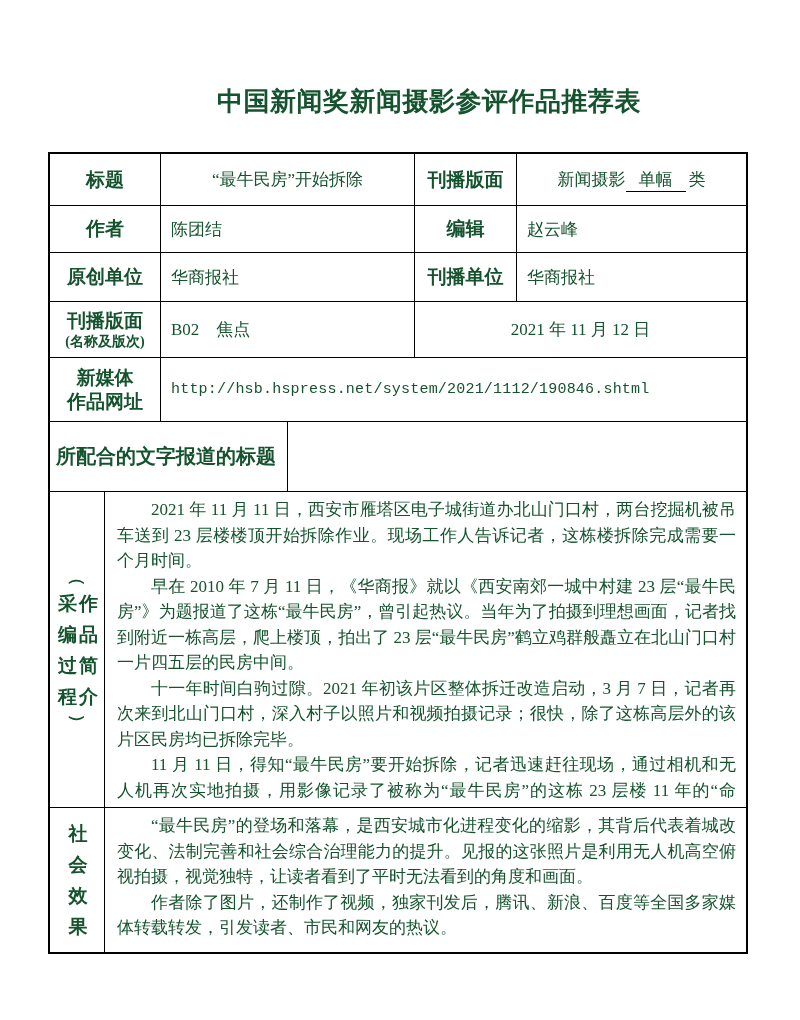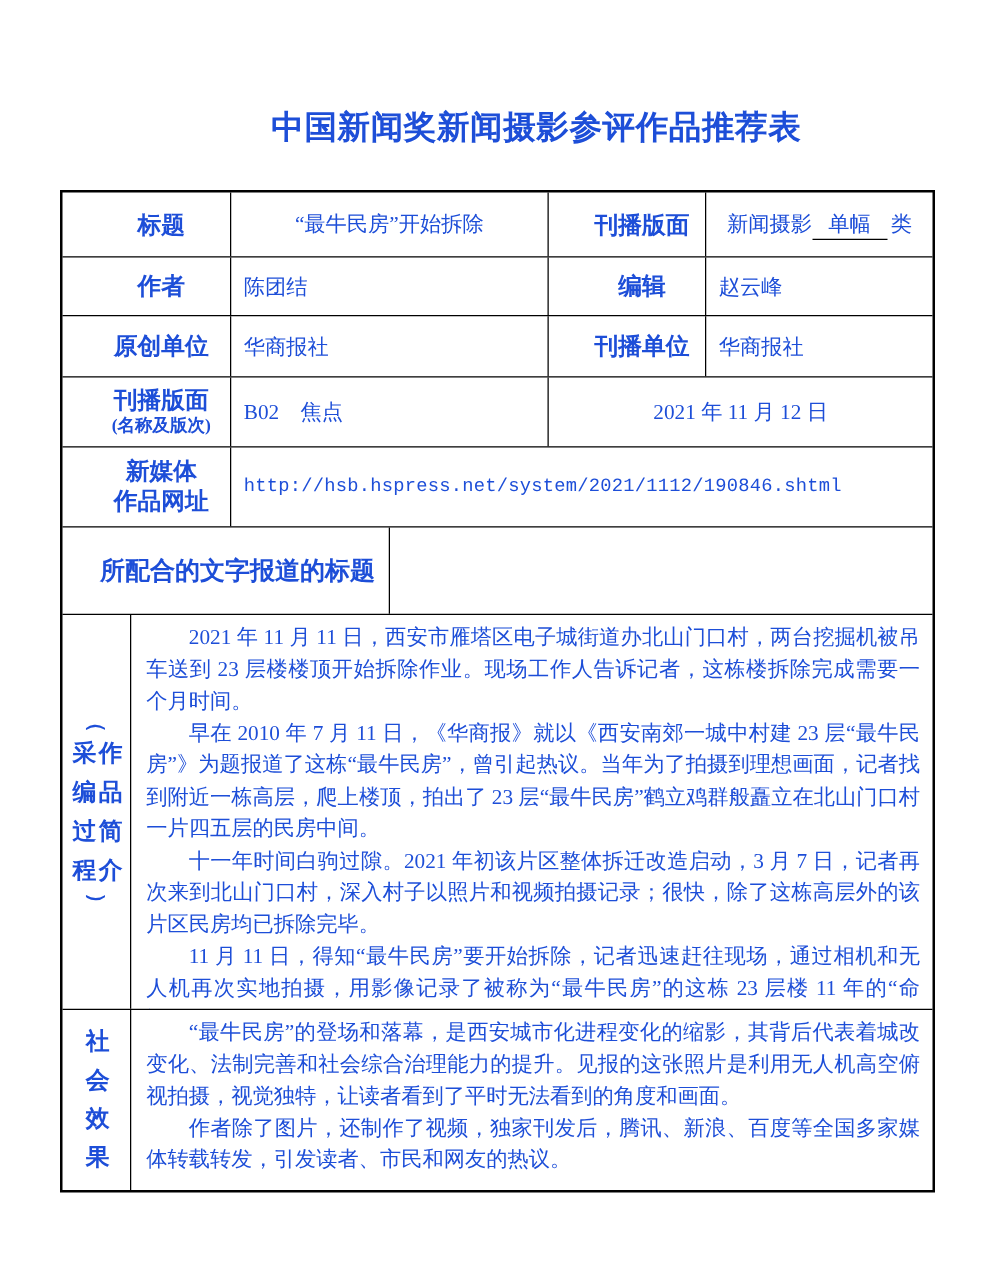--- a/index.html
+++ b/index.html
@@ -1,18 +1,18 @@
 <!DOCTYPE html>
 <html><head>
 <meta charset="utf-8">
 <style>
   html,body { margin:0; padding:0; background:#ffffff; }
   .page {
     position:relative; width:800px; height:1020px; background:#fff;
-    font-family:"Liberation Serif","DejaVu Serif",serif; color:#1d4ed8;
+    font-family:"Liberation Serif","DejaVu Serif",serif; color:#14532d;
     overflow:hidden;
   }
   .doc-title {
     position:absolute; top:84px; left:0; width:800px; box-sizing:border-box;
     padding-left:58px; text-align:center;
     font-size:26px; font-weight:bold; letter-spacing:0.5px;
   }
   .form {
     position:absolute; left:48px; top:152px; width:700px; height:802px;
     border:2px solid #000; box-sizing:border-box;
@@ -21,21 +21,21 @@
   .row { display:flex; box-sizing:border-box; border-bottom:1px solid #000; }
   .row:last-child { border-bottom:none; }
   .r1{height:52px} .r2{height:47px} .r3{height:49px} .r4{height:56px}
   .r5{height:64px} .r6{height:70px} .r7{height:316px} .r8{flex:1}
 
   .cell { box-sizing:border-box; border-right:1px solid #000; display:flex; align-items:center; overflow:hidden; }
   .cell:last-child { border-right:none; }
   .c1{width:111px} .c2{width:254px} .c3{width:102px} .c4{flex:1}
   .c-url-label{width:111px} .c-comp-label{width:238px} .c-v{width:55px}
 
-  .label { justify-content:center; font-weight:bold; font-size:19px; text-align:center;margin-left:24px; }
+  .label { justify-content:center; font-weight:bold; font-size:19px; text-align:center; }
   .label .stack { display:flex; flex-direction:column; align-items:center; line-height:1.25; }
   .label .sub { font-size:14px; }
   .value { padding-left:10px; font-size:17px; }
   .value.center { justify-content:center; padding-left:0; }
 
   .uline { border-bottom:1.5px solid #000; padding:0 13px; }
   .cat-suffix { margin-left:3px; }
 
   .url-value { font-family:Liberation Mono, monospace; font-size:15px; letter-spacing:0.2px; }
 

